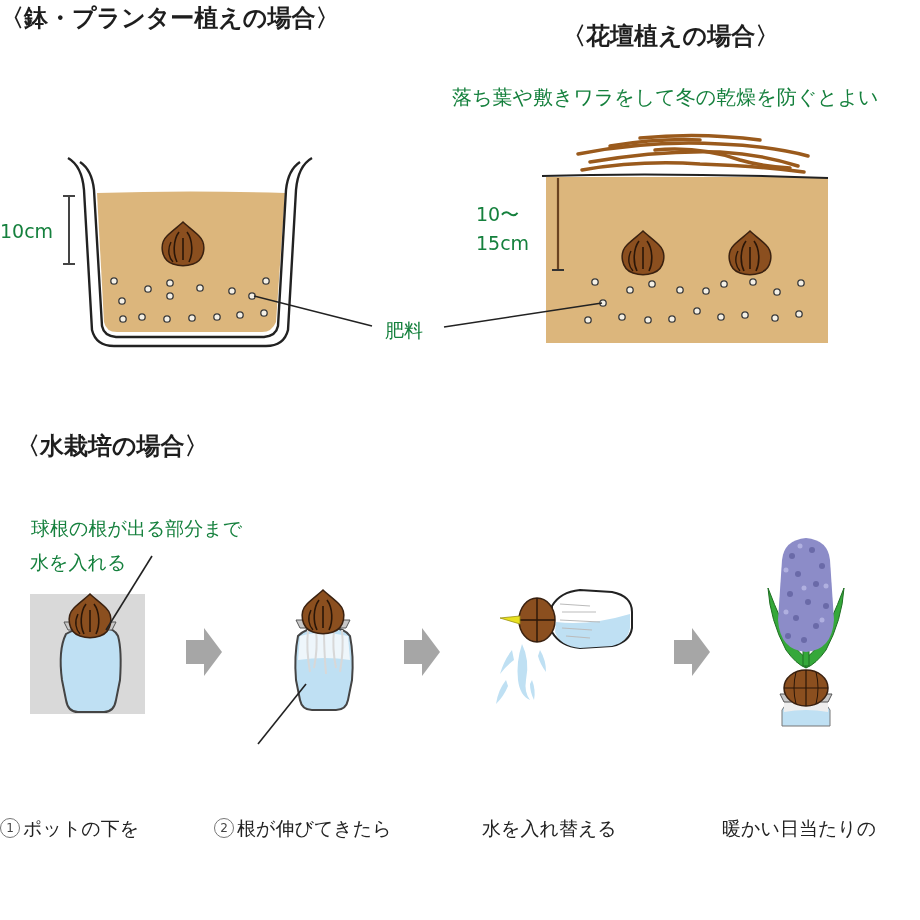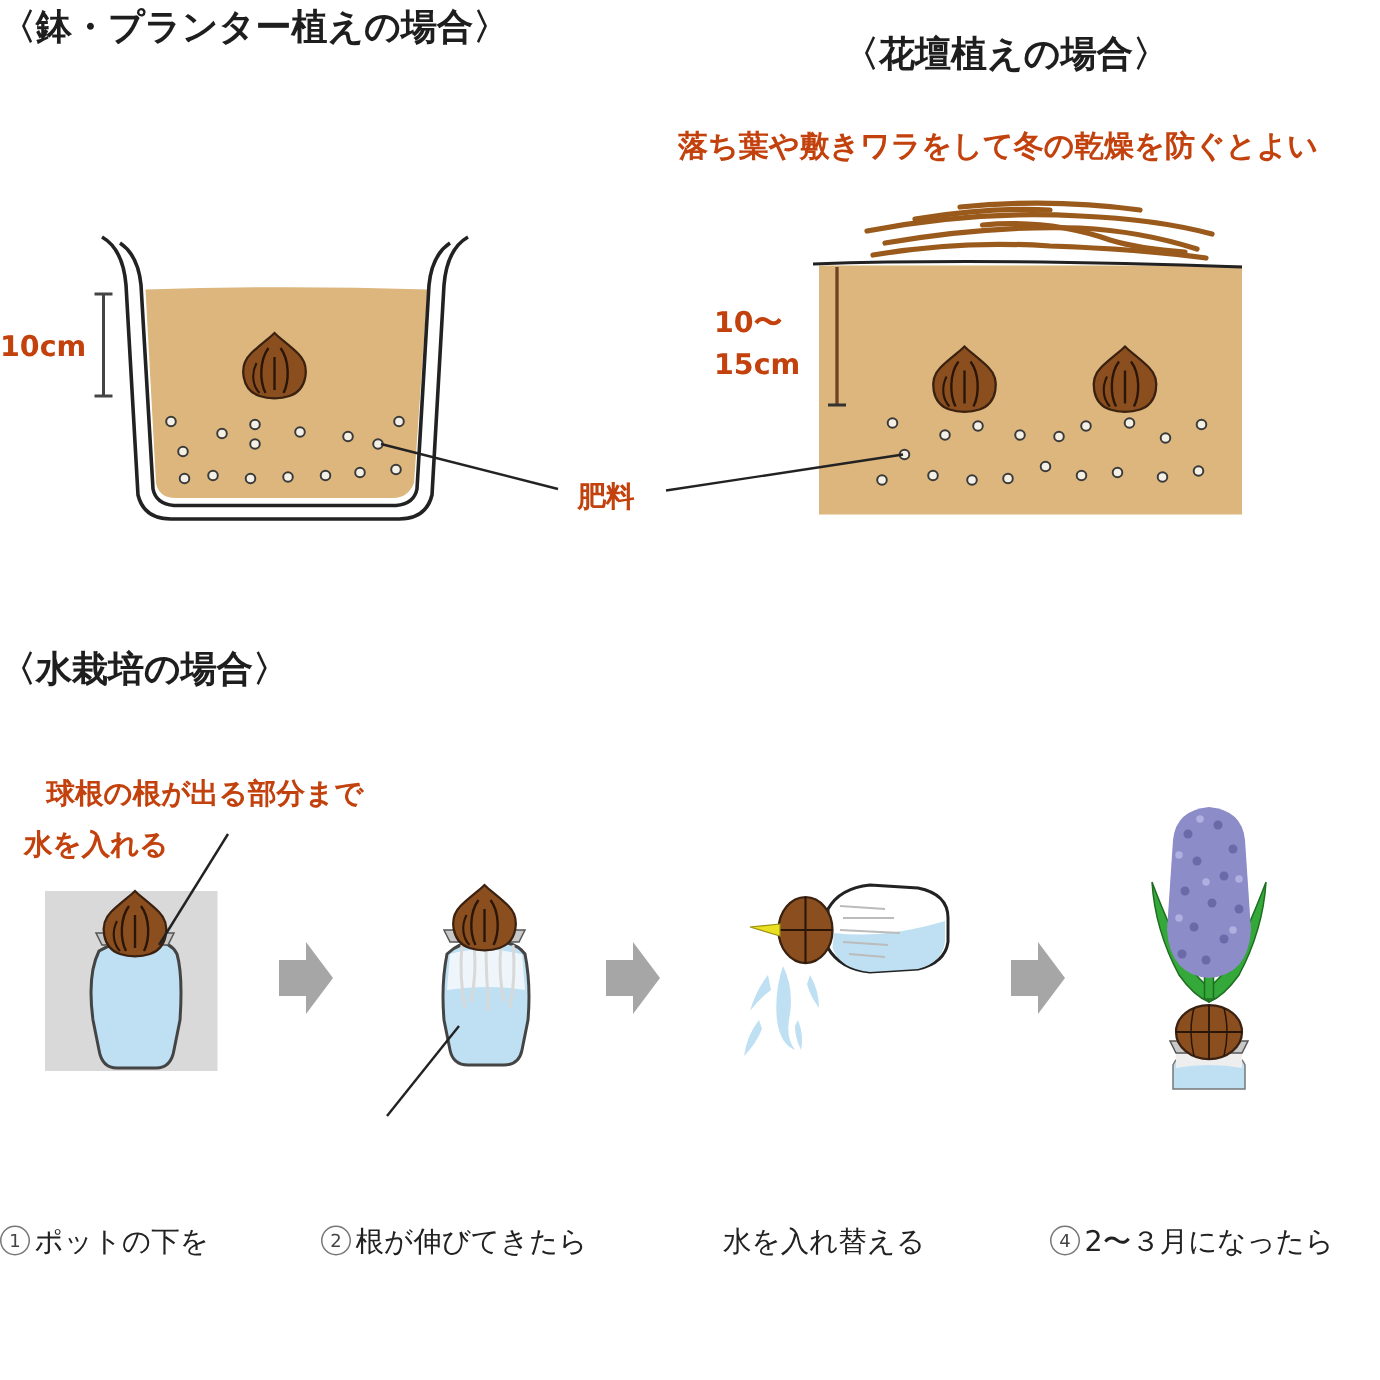--- a/index.html
+++ b/index.html
@@ -1,40 +1,40 @@
 <!DOCTYPE html>
 <html><head>
 <meta charset="utf-8">
 <style>
   html, body { margin: 0; padding: 0; background: #ffffff; }
   body { width: 920px; height: 920px; position: relative; overflow: hidden;
          font-family: "DejaVu Sans", "Liberation Sans", sans-serif; color: #222; }
   .abs { position: absolute; }
   .heading { font-size: 24px; font-weight: bold; letter-spacing: 0px; white-space: nowrap; color: #1e1e1e; }
-  .label { font-size: 19px; white-space: nowrap; color: #c2410c; font-weight: bold; }
+  .label { font-size: 19px; white-space: nowrap; color: #15803d; }
   .step { font-size: 19px; line-height: 36px; white-space: pre; color: #222; }
   .num { display: inline-block; width: 18px; height: 18px; border: 1px solid #777; border-radius: 50%;
          font-size: 12px; line-height: 18px; text-align: center; margin-right: 3px; vertical-align: 3px; color: #444; }
   svg { position: absolute; left: 0; top: 0; }
 </style>
 </head>
 <body>
 
 <div class="abs heading" style="left:0px; top:2px;">〈鉢・プランター植えの場合〉</div>
 <div class="abs heading" style="left:562px; top:20px;">〈花壇植えの場合〉</div>
 <div class="abs label" style="left:452px; top:84px; font-size:20px;">落ち葉や敷きワラをして冬の乾燥を防ぐとよい</div>
 
 <div class="abs label" style="left:0px; top:220px;">10cm</div>
 <div class="abs label" style="left:476px; top:202px;">10〜</div>
 <div class="abs label" style="left:476px; top:232px;">15cm</div>
 <div class="abs label" style="left:385px; top:318px;">肥料</div>
 
-<div class="abs heading" style="left:0px; top:430px;">〈水栽培の場合〉</div>
+<div class="abs heading" style="left:0px; top:430px;padding-left:16px;">〈水栽培の場合〉</div>
 <div class="abs label" style="left:31px; top:516px;">球根の根が出る部分まで</div>
-<div class="abs label" style="left:16px; top:550px;text-align:center;">水を入れる</div>
+<div class="abs label" style="left:30px; top:550px;text-align:center;">水を入れる</div>
 
 <svg width="920" height="920" viewBox="0 0 920 920">
   <defs>
     <g id="bulb-shape">
       <path d="M0,-22 C4,-18 10,-14 16,-8 C24,0 22,16 10,20 C4,22 -4,22 -10,20 C-22,16 -24,0 -16,-8 C-10,-14 -4,-18 0,-22 Z" fill="#8b4f1f" stroke="#3a2110" stroke-width="1.5"></path>
       <path d="M-4,-12 C-10,-4 -10,10 -6,18" fill="none" stroke="#2a1608" stroke-width="1.6"></path>
       <path d="M4,-12 C10,-4 10,10 6,18" fill="none" stroke="#2a1608" stroke-width="1.6"></path>
       <path d="M0,-6 L0,16" fill="none" stroke="#2a1608" stroke-width="1.6"></path>
       <path d="M-12,-2 C-16,6 -14,14 -10,18" fill="none" stroke="#2a1608" stroke-width="1.4"></path>
     </g>
@@ -215,16 +215,15 @@
   <div style="padding-left:22px;">球根が水に</div>
   
   
 </div>
 
 <div class="abs step" style="left:460px; top:738px;">
   <div style="padding-left:22px;">水を入れ替える</div>
 </div>
 
 <div class="abs step" style="left:700px; top:738px;">
-  <div><span class="num">4</span><span>2〜３月になったら</span></div>
   <div style="padding-left:22px;">暖かい日当たりの</div>
   
 </div>
 
 </body></html>

